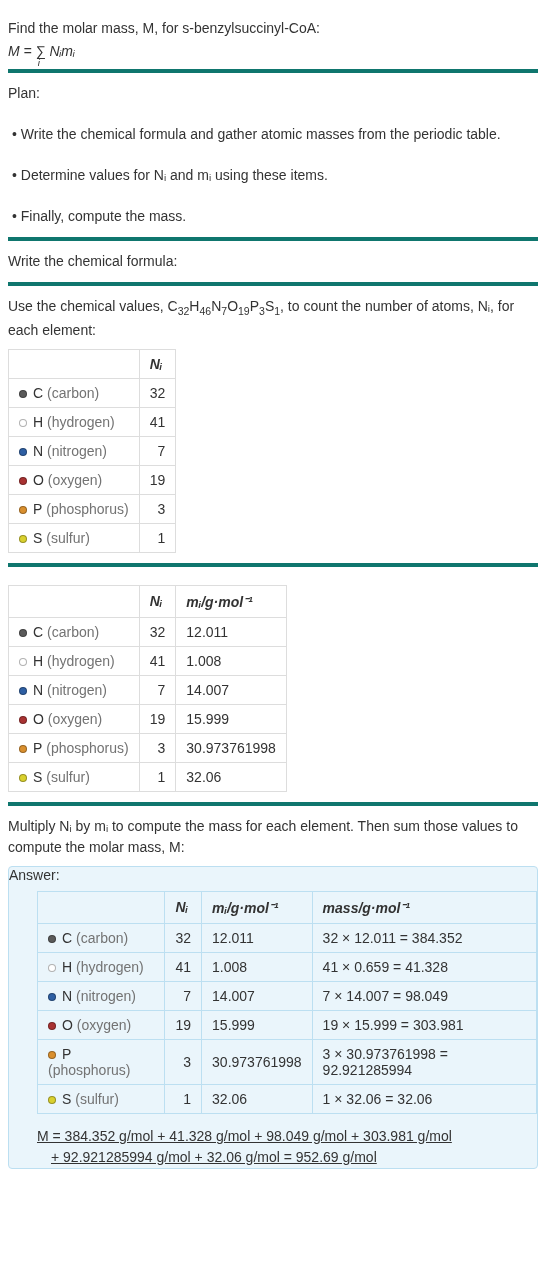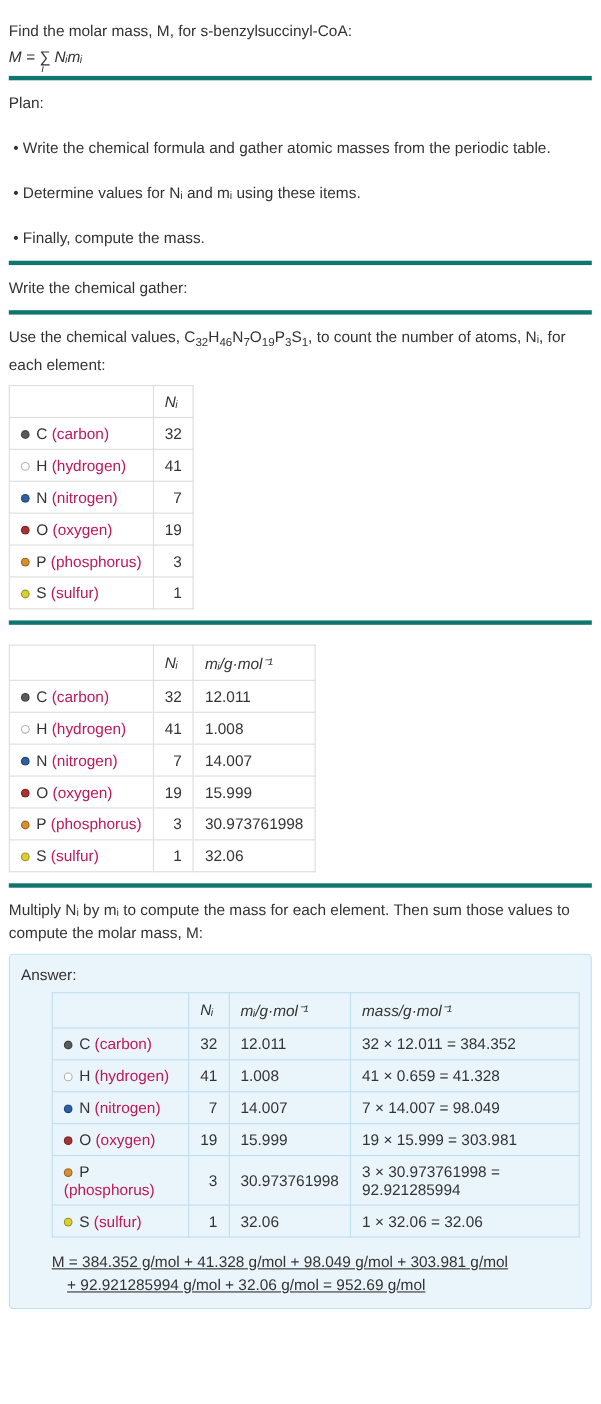--- a/index.html
+++ b/index.html
@@ -25,41 +25,40 @@
     table {
       border-collapse: collapse;
       margin-top: 8px;
     }
     th, td {
       border: 1px solid #ddd;
       padding: 6px 10px;
       text-align: left;
     }
     th {
-      font-weight: normal;
+      font-weight: bold;
       font-style: italic;
       margin-left: 24px;
     }
     td.num { text-align: right; }
     .dot {
       display: inline-block;
       width: 8px;
       height: 8px;
       border-radius: 50%;
       margin-right: 6px;
       vertical-align: middle;
       border: 1px solid rgba(0,0,0,0.3);
     }
-    .el-label { color: #be185d; }
+    .el-label { color: #737373; }
     .el-sym { color: #333; font-weight: 500; }
     .answer-box {
       background: #eaf5fb;
       border: 1px solid #bcdff1;
       border-radius: 4px;
-      padding: 10px;
       margin-top: 8px;
     }
     .answer-box table th, .answer-box table td {
       border-color: #bcdff1;
     }
     .answer-title { margin-bottom: 6px; }
     .final-eq {
       margin-top: 12px;
       margin-left: 28px;
       line-height: 1.5;
@@ -81,21 +80,21 @@
 </div>
 
 <div class="section">
   <div class="text-line">Plan:</div>
   <div class="plan-item text-line">• Write the chemical formula and gather atomic masses from the periodic table.</div>
   <div class="plan-item text-line">• Determine values for Nᵢ and mᵢ using these items.</div>
   <div class="plan-item text-line">• Finally, compute the mass.</div>
 </div>
 
 <div class="section">
-  <div class="text-line">Write the chemical gather:</div>
+  <div class="text-line">Write the chemical formula:</div>
 </div>
 
 <div class="section">
   <div class="text-line">
     <span>Use the chemical values, </span><span><span>C</span><span class="sub">32</span><span>H</span><span class="sub">46</span><span>N</span><span class="sub">7</span><span>O</span><span class="sub">19</span><span>P</span><span class="sub">3</span><span>S</span><span class="sub">1</span></span><span>, to count the number of atoms, Nᵢ, for each element:</span>
   </div>
   <table>
     <tbody>
         <tr>
       <th></th>

